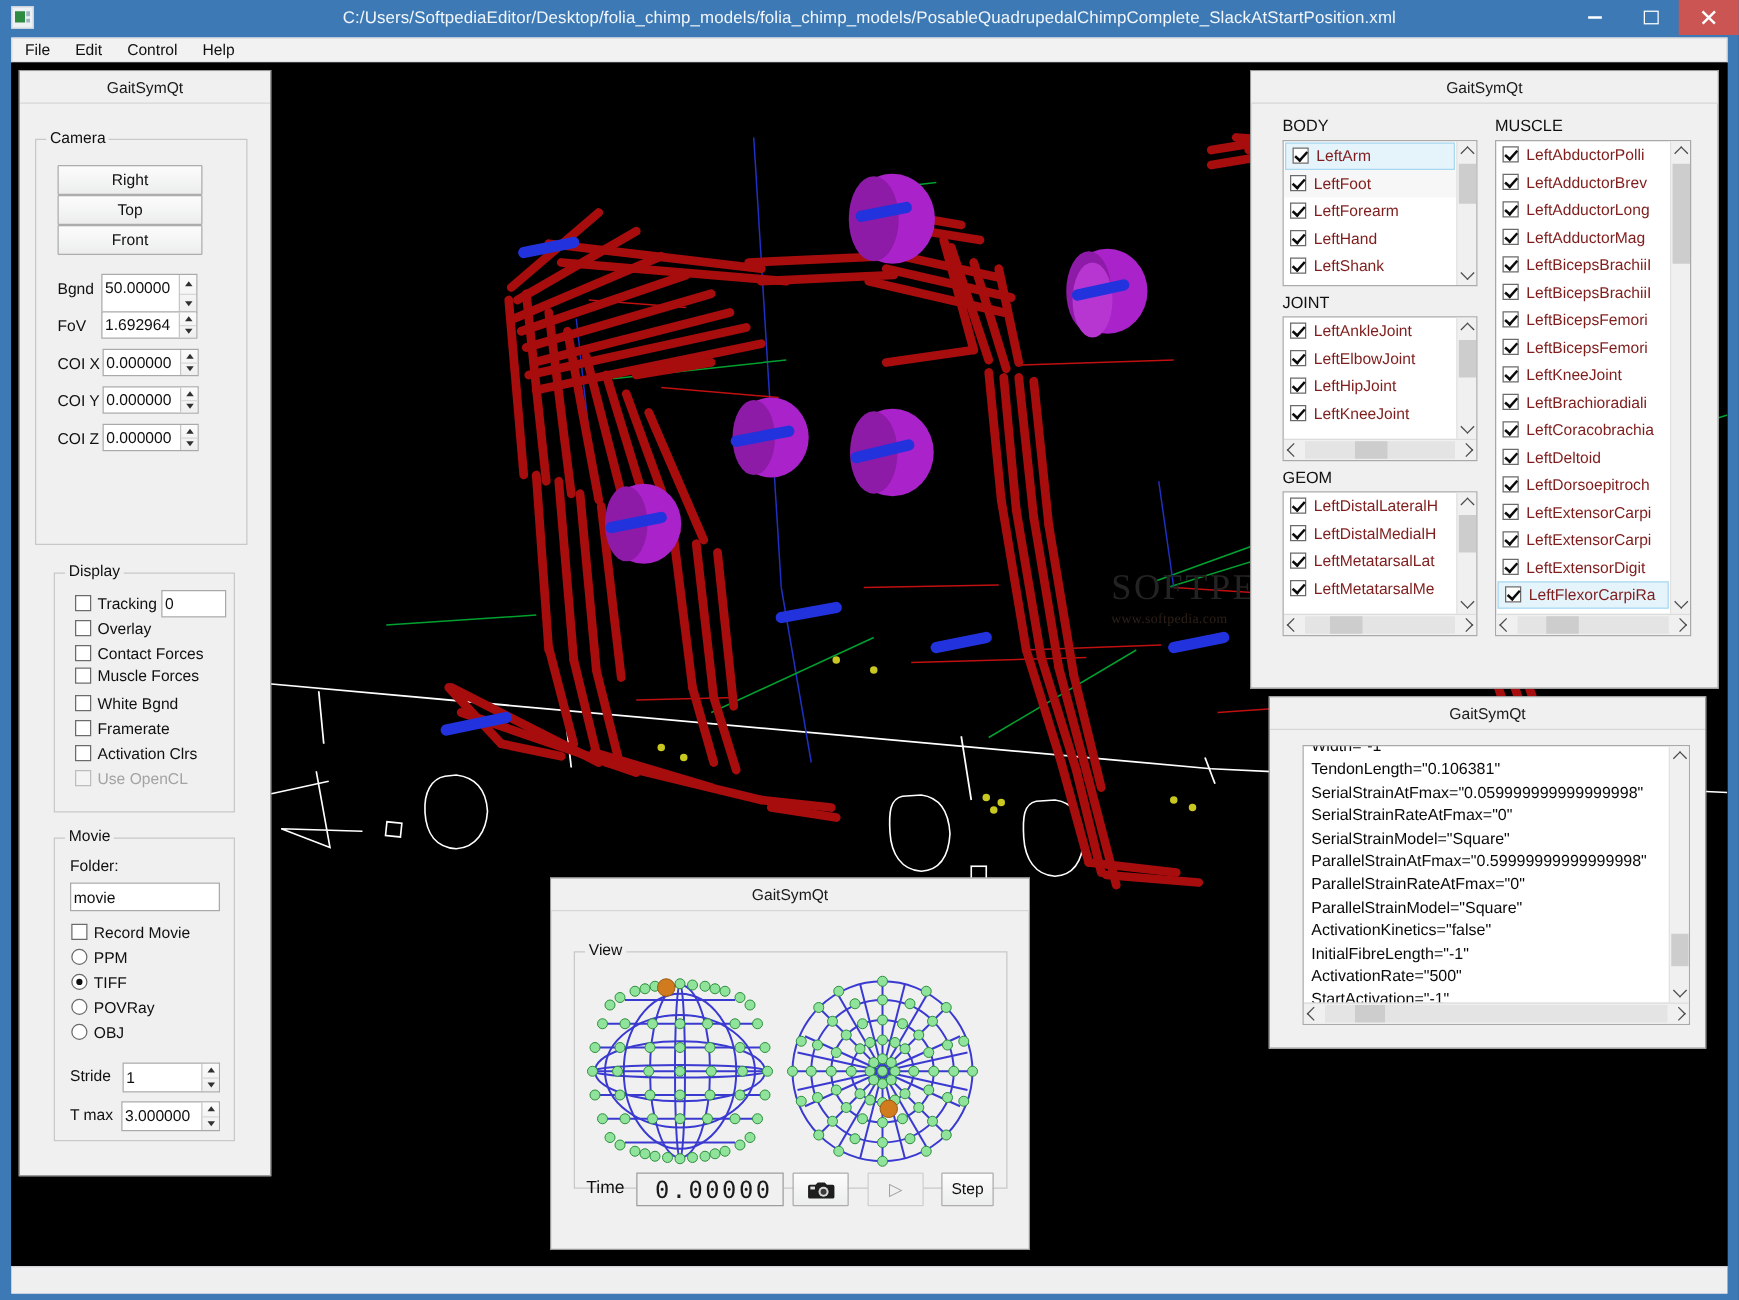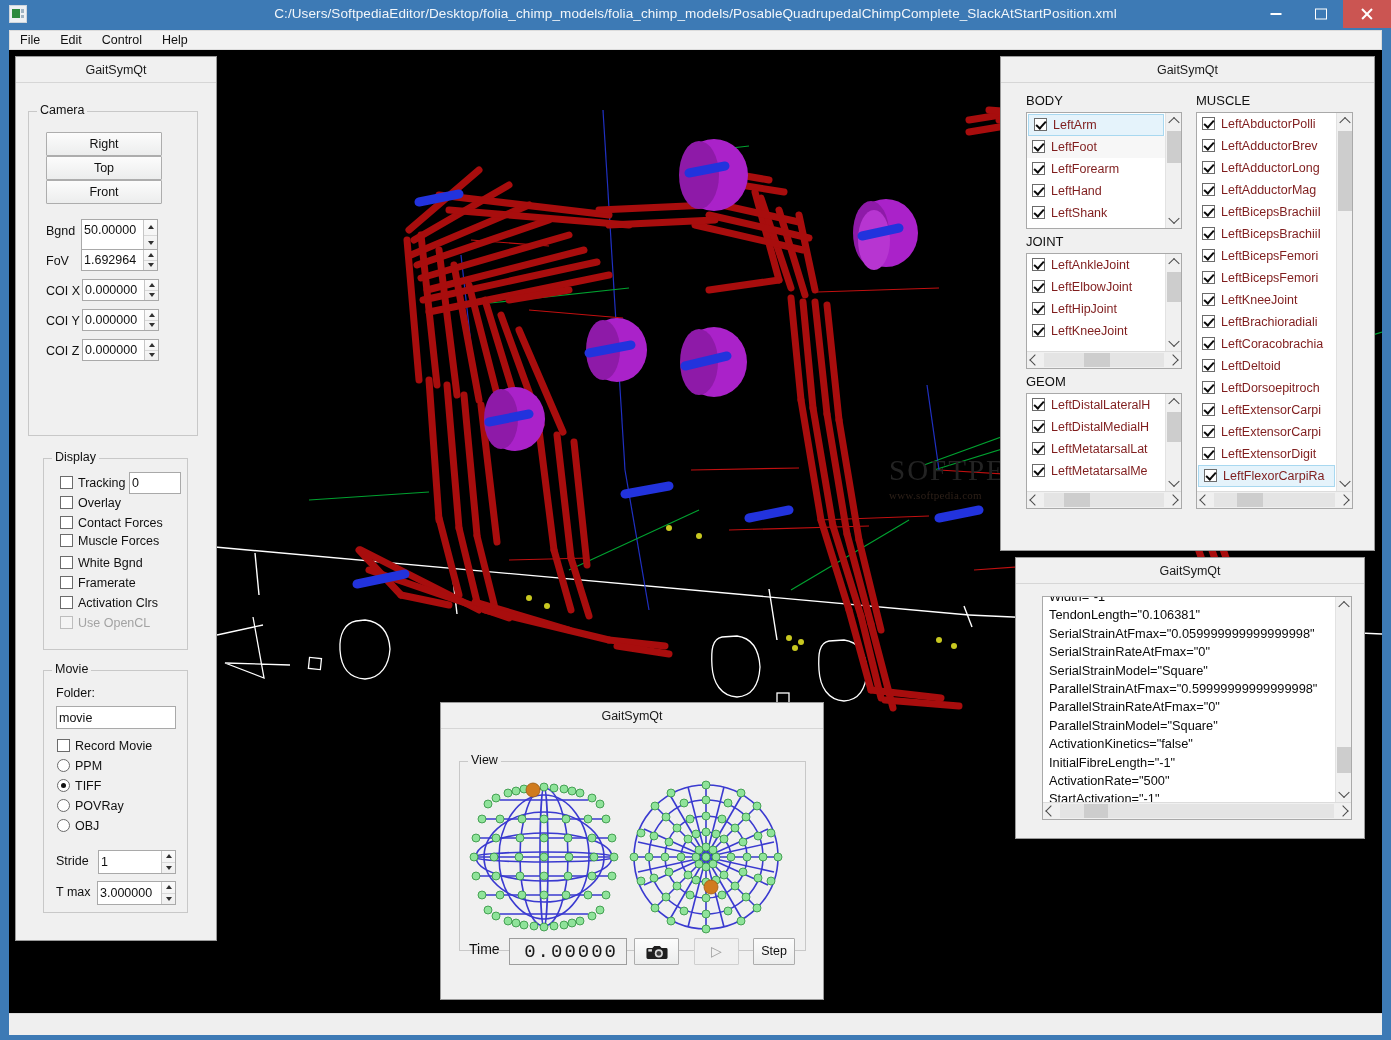--- a/index.html
+++ b/index.html
@@ -870,21 +870,21 @@
             <circle cx="181" cy="71" r="4"></circle>
               <circle cx="311" cy="71" r="4"></circle>
             <circle cx="181" cy="119" r="4"></circle>
               <circle cx="311" cy="119" r="4"></circle>
           </g>
           <circle cx="251" cy="125" r="7" fill="#d07b1e" stroke="#9a5a12" stroke-width="0.8"></circle>
         </svg>
       </div>
 
       <div style="position:absolute;left:28px;top:238px;font-size:14px;color:#101010;">Time</div>
-      <div class="lcd" style="left:68px;top:235px;width:118px;height:27px;font-family:Liberation Mono, monospace;">0.00000</div>
+      <div class="lcd" style="left:68px;top:235px;width:118px;height:27px;">0.00000</div>
 
       <div class="qbtn" style="position:absolute;left:193px;top:235px;width:45px;height:27px;">
         <svg class="camicon" viewBox="0 0 24 17">
           <path d="M2 4 h5 l2-2 h6 l2 2 h5 a1.5 1.5 0 0 1 1.5 1.5 v9 a1.5 1.5 0 0 1 -1.5 1.5 h-20 a1.5 1.5 0 0 1 -1.5 -1.5 v-9 a1.5 1.5 0 0 1 1.5 -1.5 z" fill="#1e1e1e"></path>
           <circle cx="14" cy="10" r="4.4" fill="#d8d8d8"></circle>
           <circle cx="14" cy="10" r="2.6" fill="#3a3a3a"></circle>
           <rect x="2.5" y="5.5" width="4" height="2.5" fill="#e0e0e0"></rect>
         </svg>
       </div>
 

